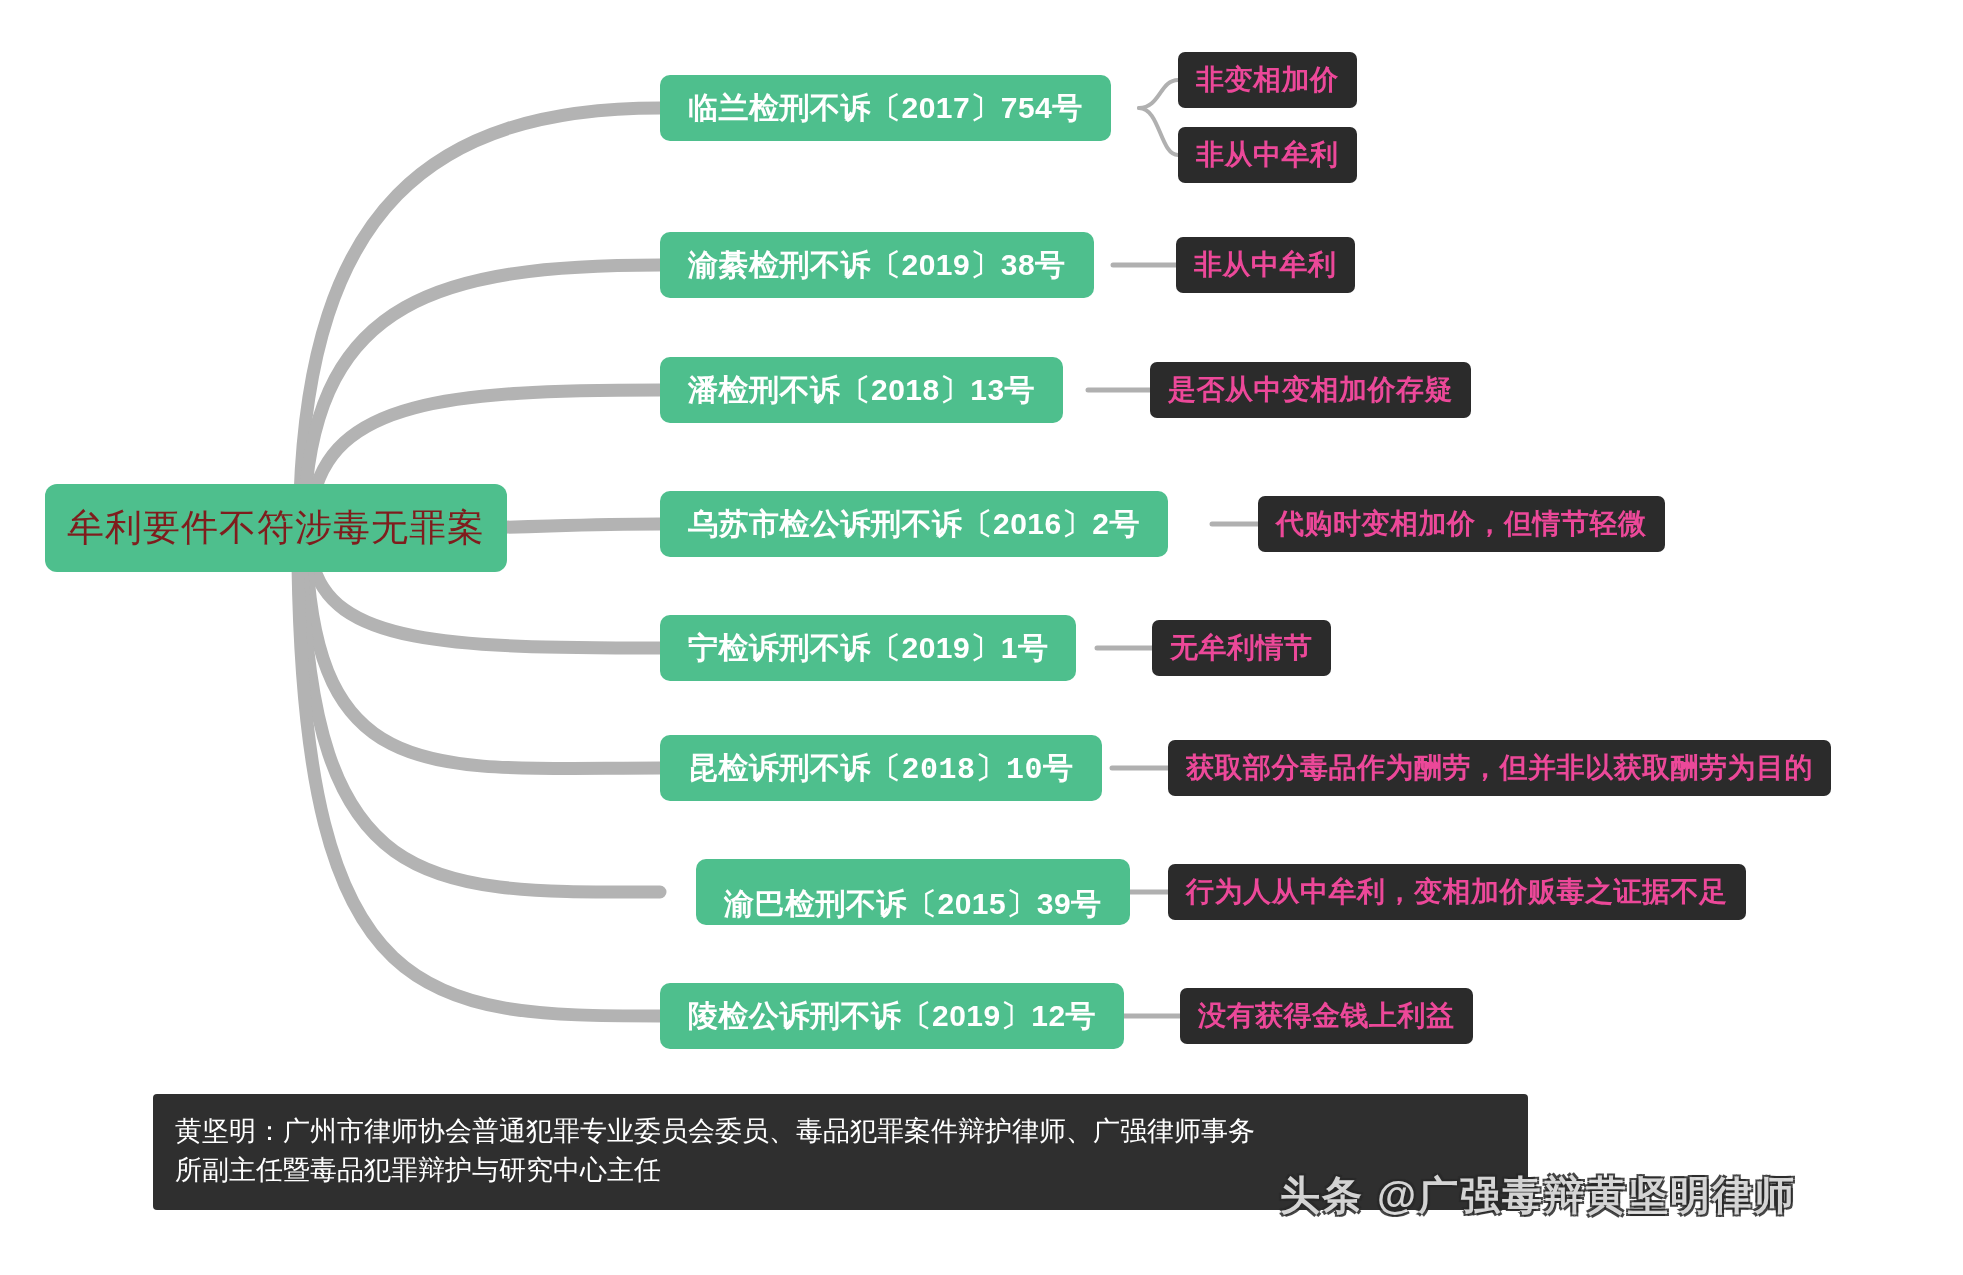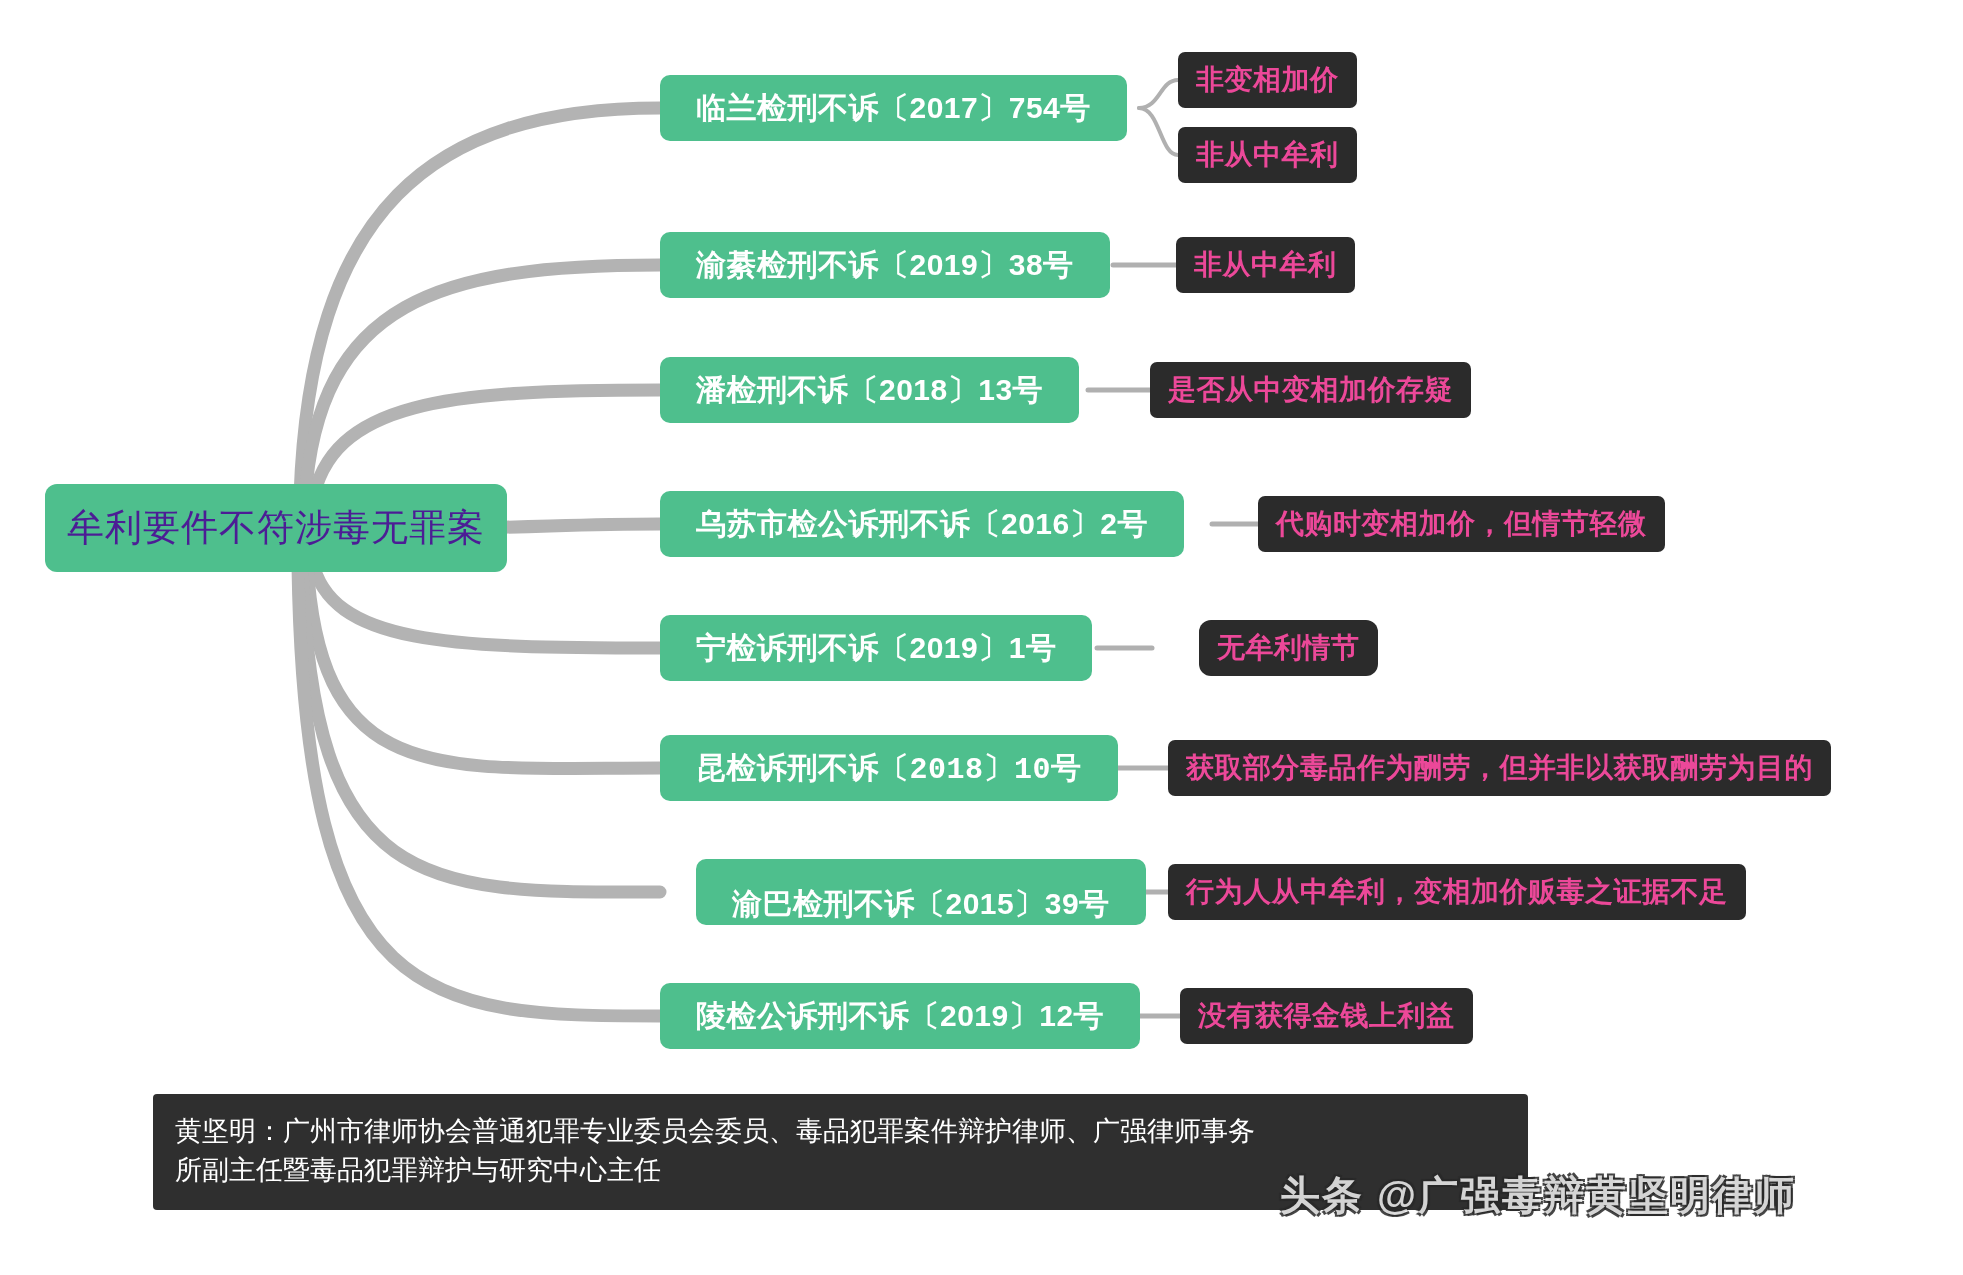--- a/index.html
+++ b/index.html
@@ -32,31 +32,31 @@
     align-items: center;
     box-sizing: border-box;
     white-space: nowrap;
     z-index: 5;
   }
 
   .node-root {
     background: #4ebf8d;
     border-radius: 12px;
     padding: 0 22px;
-    color: #4c1d95;
+    color: #7f1d1d;
     font-size: 37px;
     font-weight: 400;
     letter-spacing: 1px;
     height: 88px;
   }
 
   .node-branch {
     background: #4ebf8d;
     border-radius: 10px;
-    padding: 0 36px;
+    padding: 0 28px;
     color: #ffffff;
     font-size: 30px;
     font-weight: bold;
     height: 66px;
     letter-spacing: 0.5px;
   }
 
   .node-leaf {
     background: #2b2b2b;
     border-radius: 7px;
@@ -178,21 +178,21 @@
   <div class="node node-branch" style="left:660px; top:491px;">
     <span>乌苏市检公诉刑不诉〔2016〕2号</span>
   </div>
   <div class="node node-leaf" style="left:1258px; top:496px;">
     <span>代购时变相加价，但情节轻微</span>
   </div>
 
   <div class="node node-branch" style="left:660px; top:615px;">
     <span>宁检诉刑不诉〔2019〕1号</span>
   </div>
-  <div class="node node-leaf" style="left:1199px; top:620px;border-radius:12px;">
+  <div class="node node-leaf" style="left:1152px; top:620px;">
     <span>无牟利情节</span>
   </div>
 
   <div class="node node-branch" style="left:660px; top:735px;font-family:Liberation Mono, monospace;">
     <span>昆检诉刑不诉〔2018〕10号</span>
   </div>
   <div class="node node-leaf" style="left:1168px; top:740px;">
     <span>获取部分毒品作为酬劳，但并非以获取酬劳为目的</span>
   </div>
 

